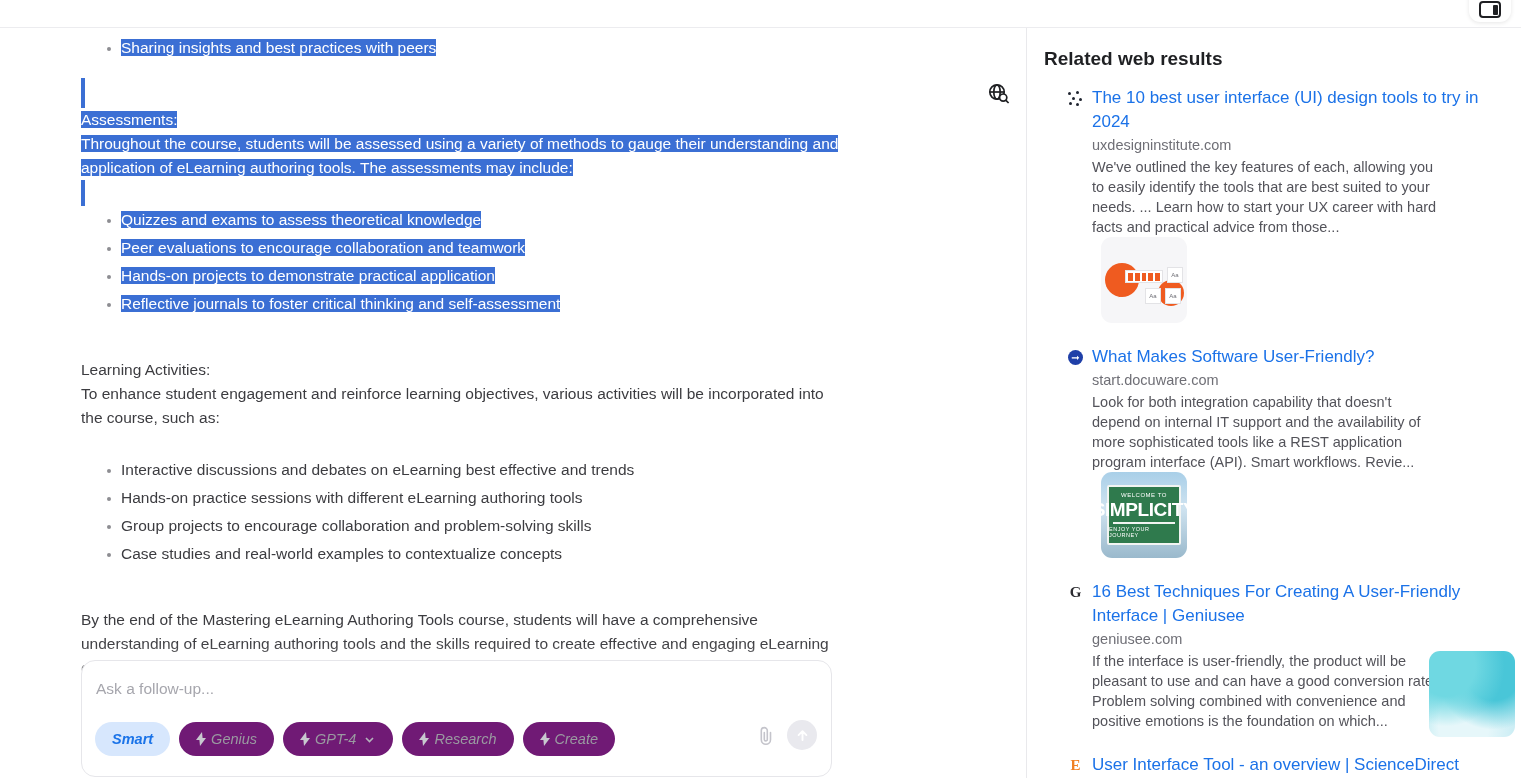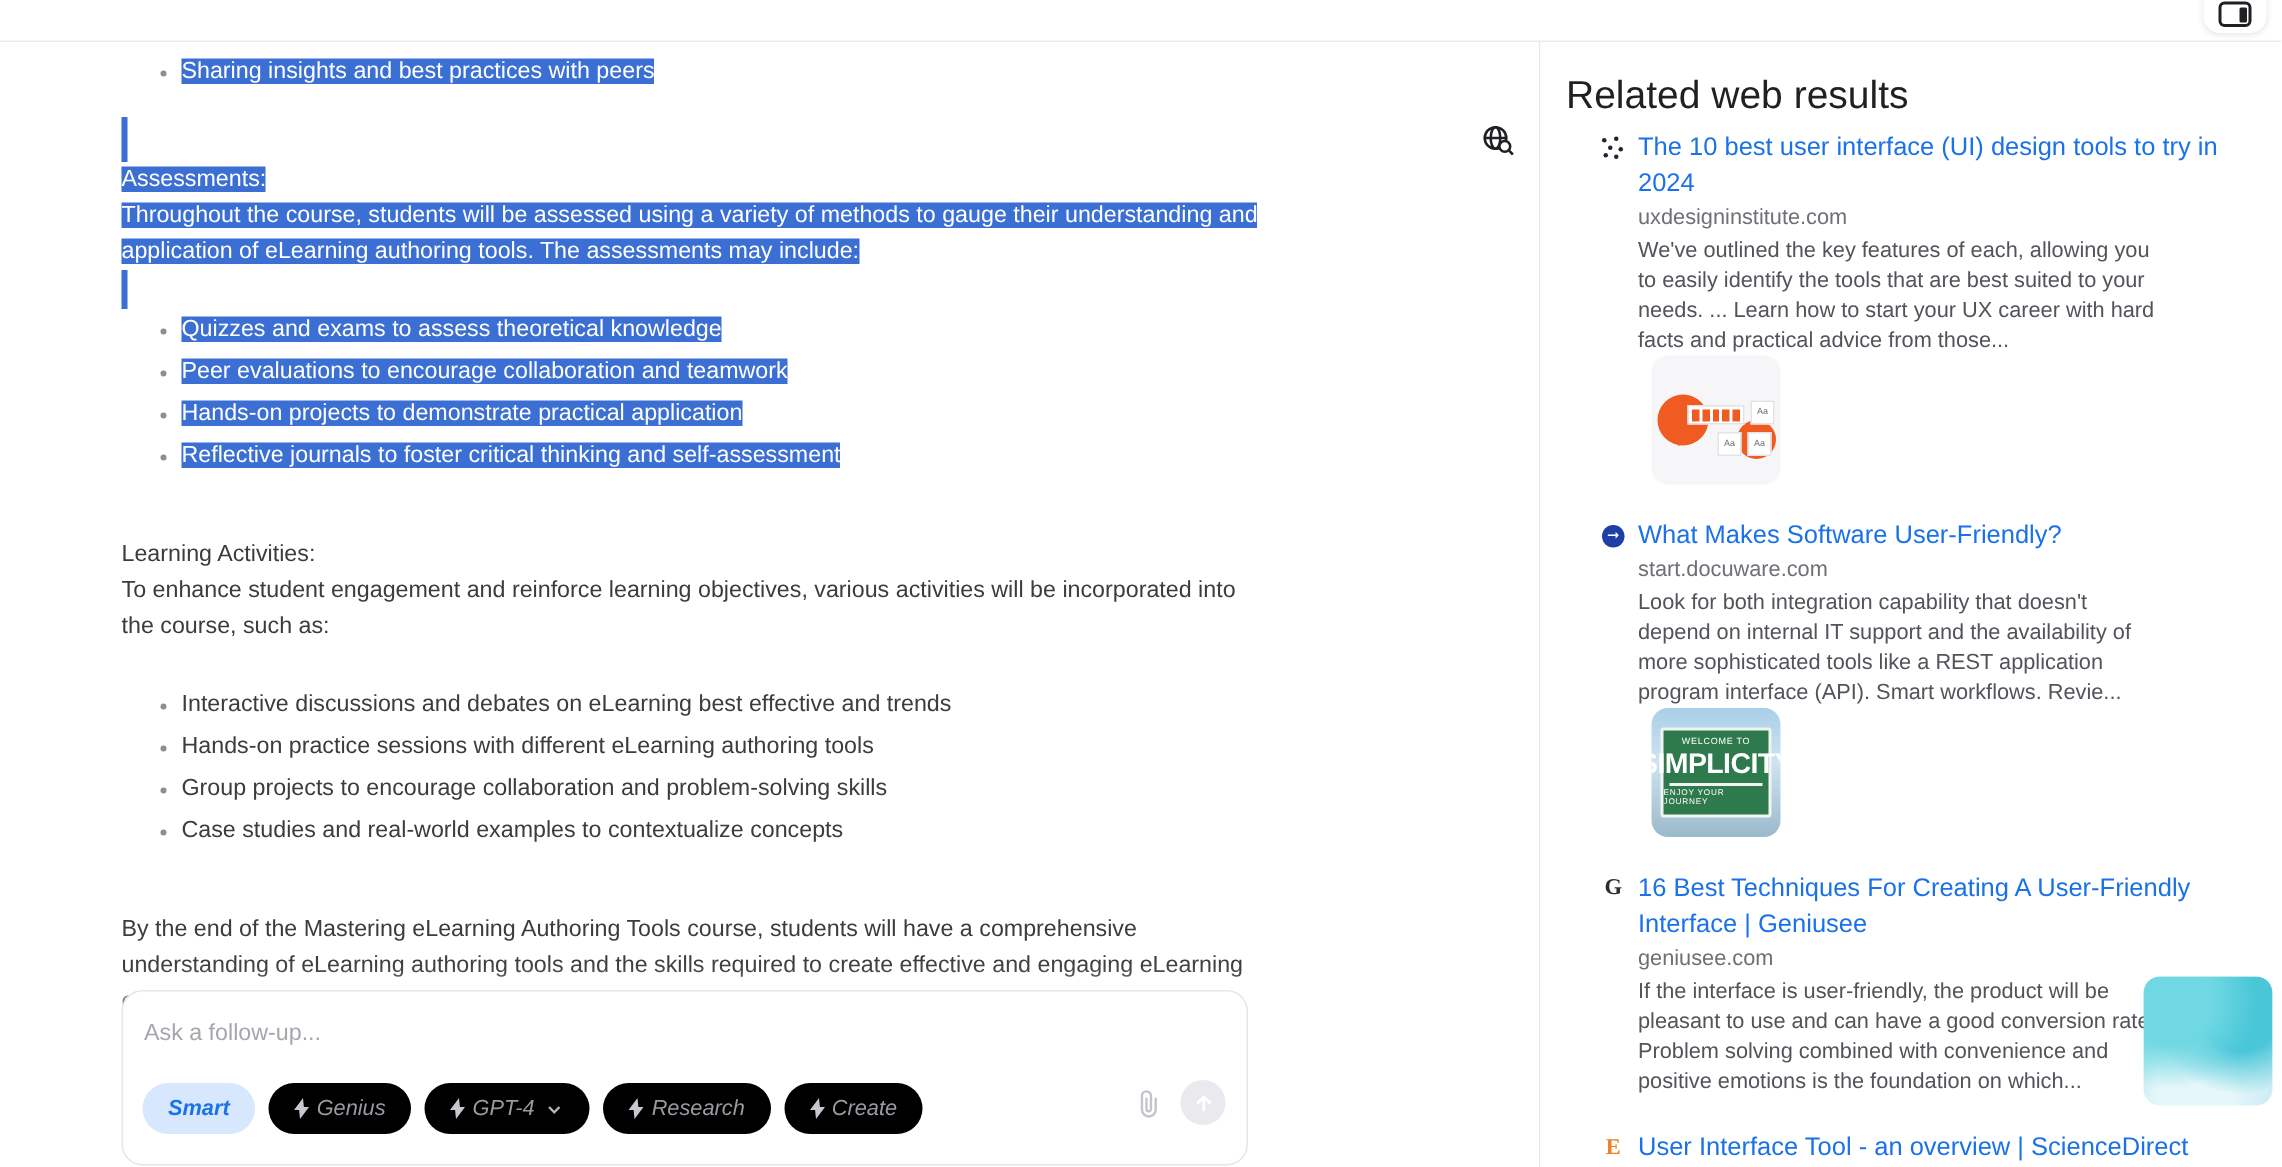--- a/index.html
+++ b/index.html
@@ -93,40 +93,40 @@
     border:none; outline:none; background:transparent;
     font-family:"Liberation Sans", sans-serif; font-size:15.5px; color:#3c3c40;
   }
   .composer-input::placeholder { color:#a6a6ad; }
   .pill-row {
     position:absolute; left:13px; top:61px; display:flex; gap:9px;font-style:italic;
   }
   .pill {
     display:flex; align-items:center; gap:5px;
     height:34px; padding:0 17px; border-radius:17px;
-    background:#000000; color:#9a9aa1; font-size:14.5px; white-space:nowrap;
+    background:#701a75; color:#9a9aa1; font-size:14.5px; white-space:nowrap;
   }
   .pill.active { background:#d7e7fd; color:#1a73e8; font-weight:600; }
   .pill .bolt { width:10px; height:14px; flex:none; }
   .pill .chev { width:13px; height:13px; flex:none; margin-left:2px; }
 
   .composer-actions {
     position:absolute; right:14px; top:59px; display:flex; align-items:center; gap:10px;
   }
   .icon-btn { width:22px; height:24px; color:#c4c4cb; }
   .send-btn {
     width:30px; height:30px; border-radius:50%; background:#e9e9ee;
     display:flex; align-items:center; justify-content:center; color:#ffffff;
   }
   .send-btn svg { width:17px; height:17px; }
 
   
   .side-title {
     position:absolute; left:17px; top:20px;
-    font-size:26px; color:#1f2023; font-weight:400;
+    font-size:19px; color:#1f2023; font-weight:700;
   }
   .results { position:absolute; left:17px; top:58px; width:462px; }
   .result { position:relative; margin-bottom:22px;margin-left:22px; }
   .fav {
     position:absolute; left:0; top:3px; width:19px; height:19px;
     display:flex; align-items:center; justify-content:center;
   }
   .r-title {
     margin-left:26px; font-size:17px; line-height:24px;
     color:#1b72e8; cursor:pointer;

